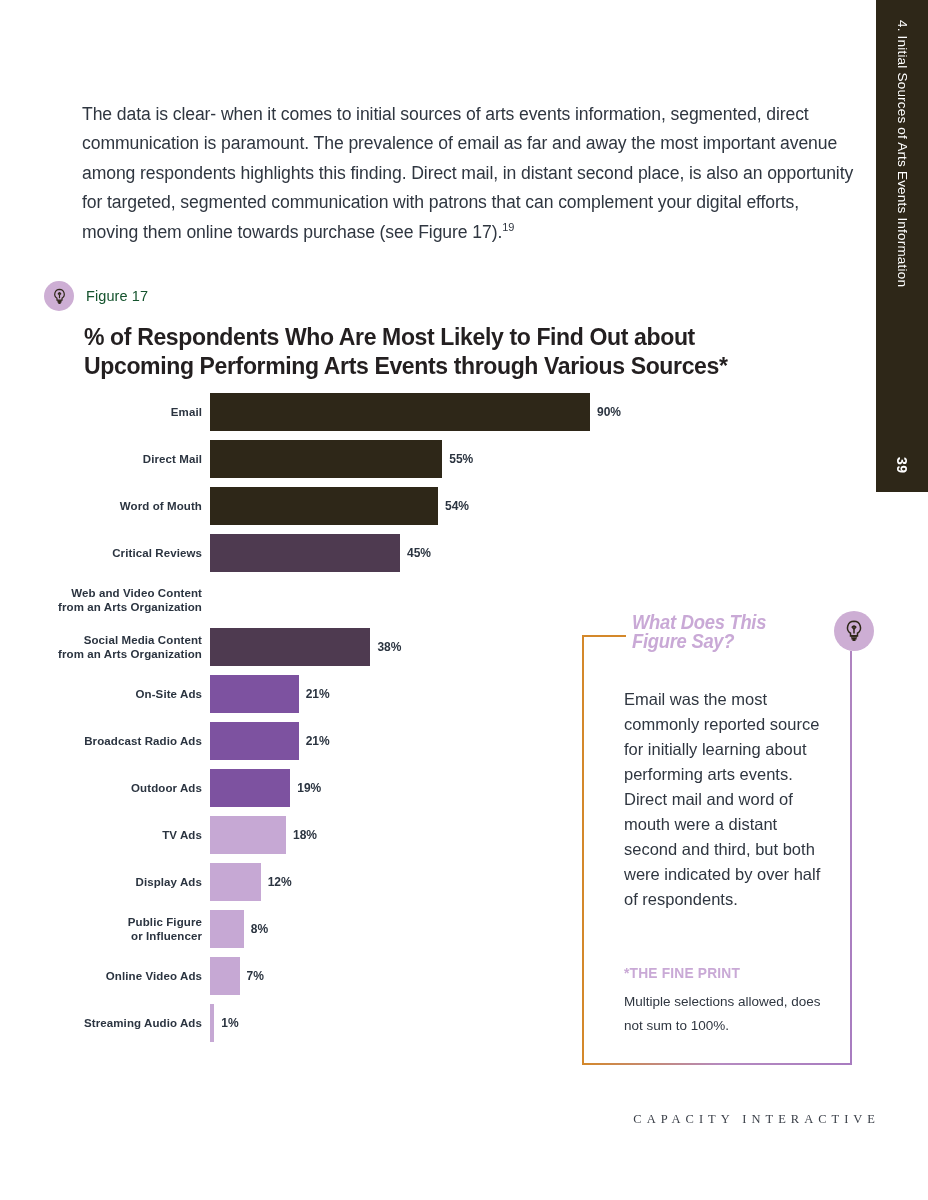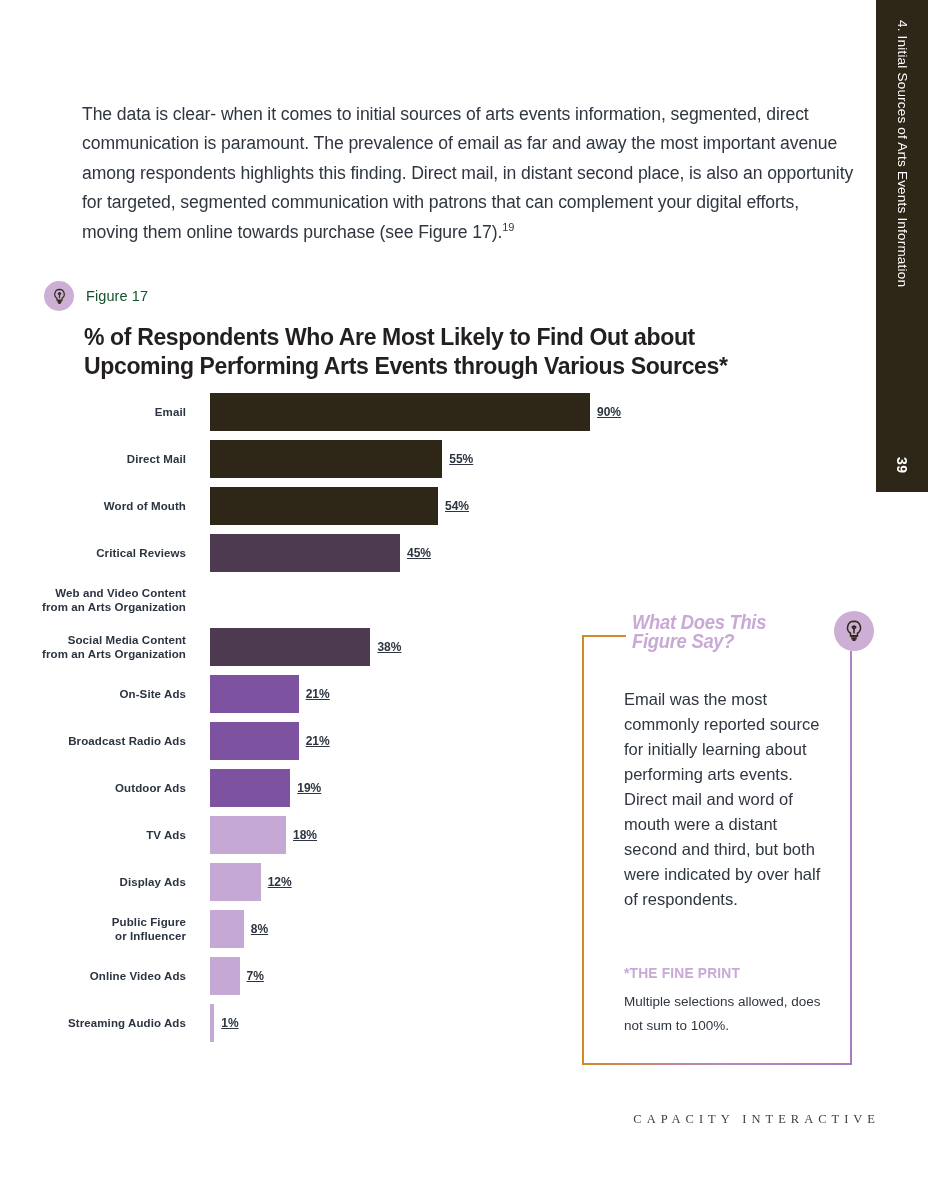--- a/index.html
+++ b/index.html
@@ -116,33 +116,32 @@
     width: 700px;
   }
   .bar-row {
     display: flex;
     align-items: center;
     height: 47px;
   }
   .bar-label {
     width: 210px;
     text-align: right;
-    padding-right: 24px;
+    padding-right: 8px;
     box-sizing: border-box;
     font-size: 11.5px;
     font-weight: 700;
     line-height: 14px;
     color: #2b3440;
     letter-spacing: 0.1px;
   }
   .bar-wrap {
     display: flex;
     align-items: center;
     flex: 1 1 auto;
-    text-decoration: underline;
   }
   .bar {
     height: 38px;
   }
   .bar-value {
     font-size: 12px;
     font-weight: 700;
     color: #2b3440;
     margin-left: 7px;
     white-space: nowrap;

